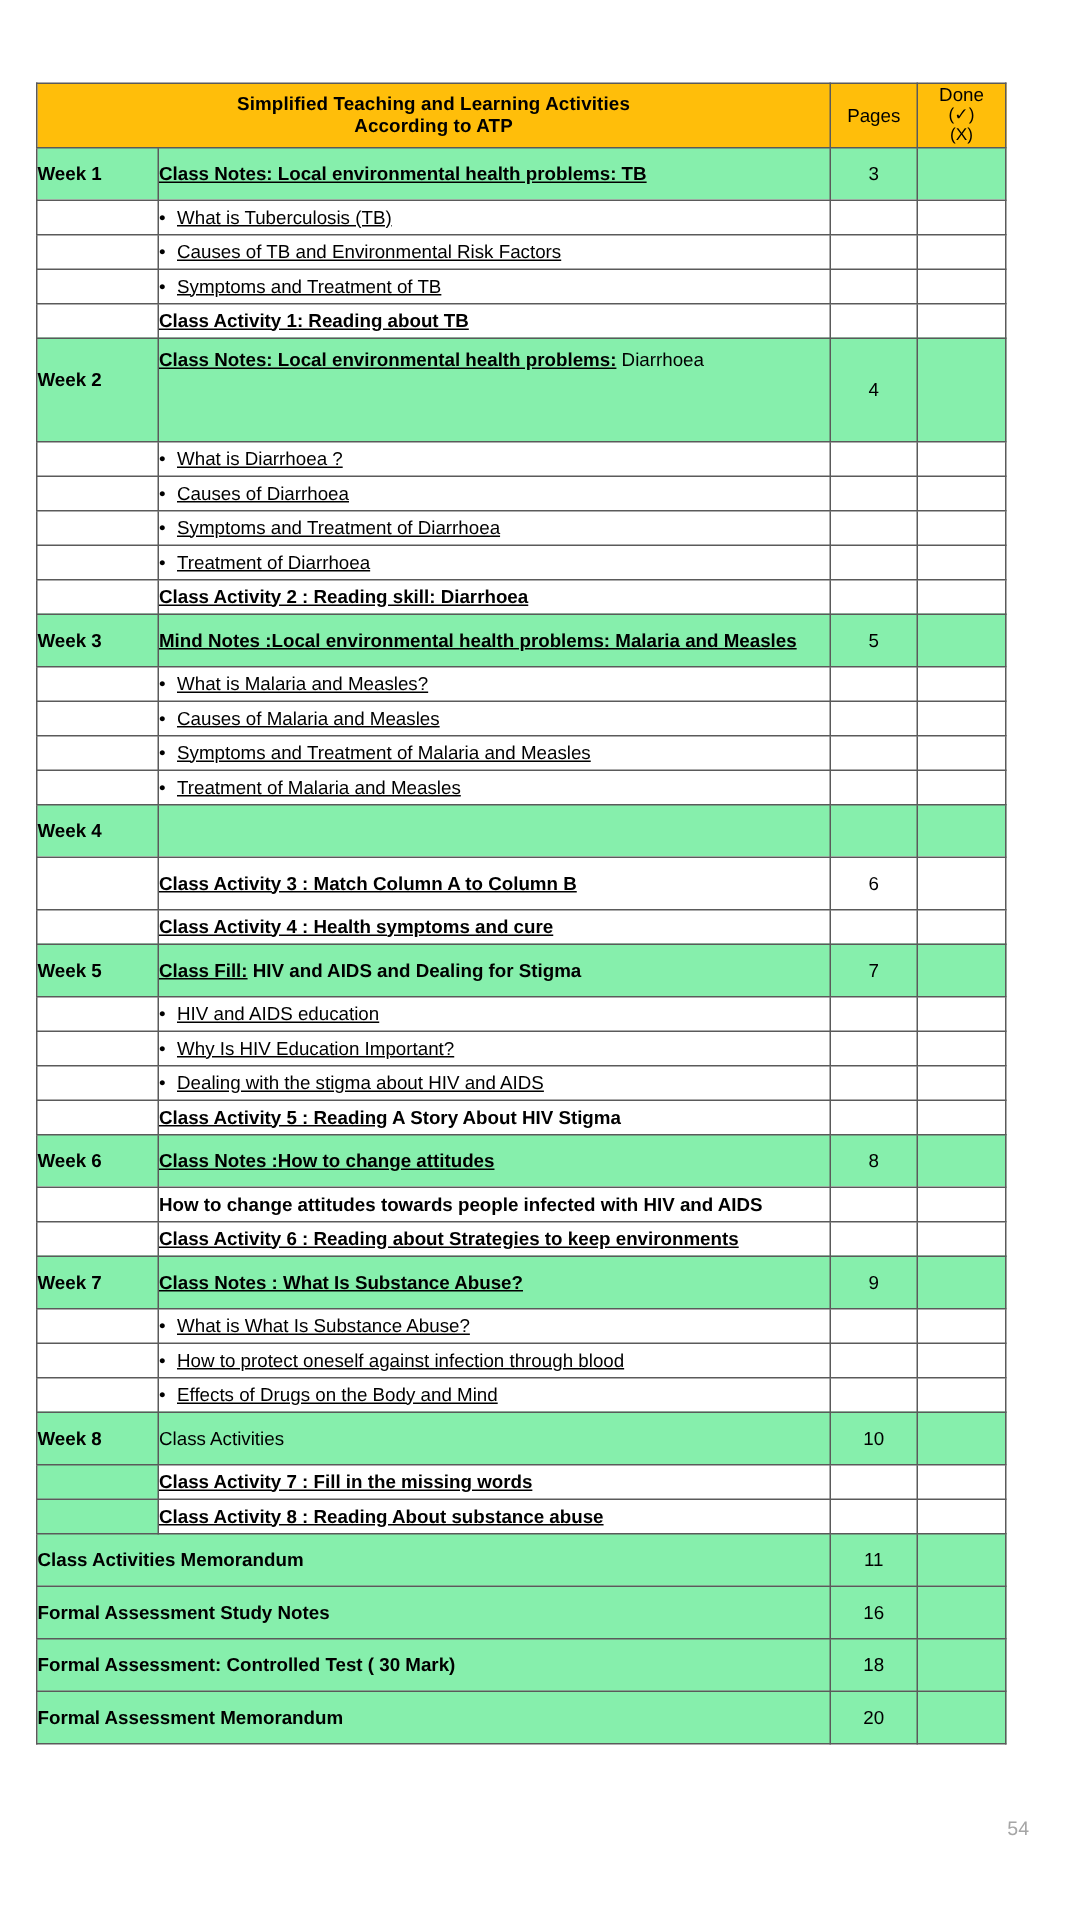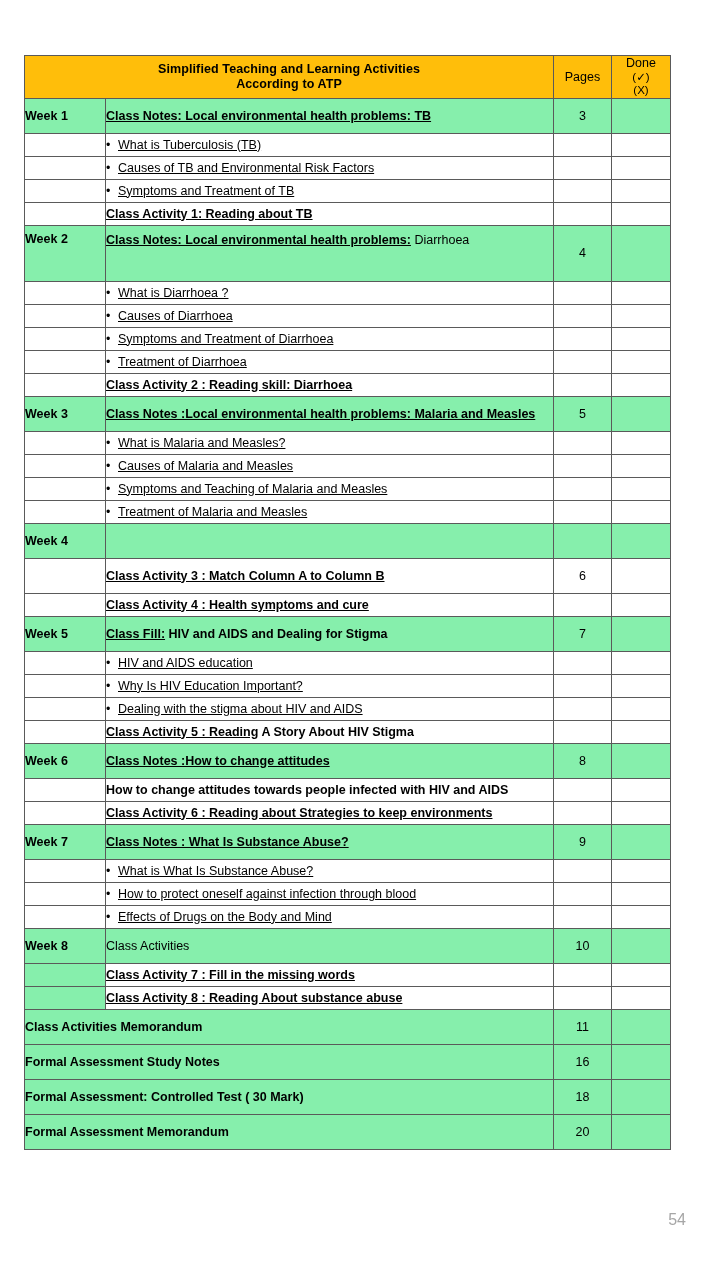--- a/index.html
+++ b/index.html
@@ -111,21 +111,21 @@
   
   .rh-tall td { height: 34px; }
   .rh-xtall td { height: 48px; }
   .rh-norm td { height: 22px; }
 
   
   #page-number {
     position: absolute;
     right: 34px;
     top: 1211px;
-    font-size: 16px;
+    font-size: 13px;
     color: #a6a6a6;
     font-family: "Liberation Sans", sans-serif;
   }
 </style>
 </head>
 <body>
 
 <table id="atp-table">
   <colgroup>
     <col class="c-week">
@@ -187,21 +187,21 @@
   <tr class="rh-norm">
     <td class="week-cell wht"></td>
     <td class="main-cell wht">
       <span class="bu">Class Activity 1: Reading about TB</span><span class="n"></span>
     </td>
     <td class="pages-cell wht"></td>
     <td class="done-cell wht"></td>
   </tr>
 
   <tr class="rh-xtall">
-    <td class="week-cell yel" style="vertical-align:top;padding-top:6px">Week 2</td>
+    <td class="week-cell yel" style="vertical-align:top;padding-top:20px">Week 2</td>
     <td class="main-cell yel" style="vertical-align:top;padding-top:7px">
       <span class="bu">Class Notes: Local environmental health problems:</span><span class="n"> Diarrhoea</span>
     </td>
     <td class="pages-cell yel">4</td>
     <td class="done-cell yel"></td>
   </tr>
 
   <tr class="rh-norm">
     <td class="week-cell wht"></td>
     <td class="main-cell wht">
@@ -243,21 +243,21 @@
     <td class="main-cell wht">
       <span class="bu">Class Activity 2 : Reading skill: Diarrhoea</span><span class="n"></span>
     </td>
     <td class="pages-cell wht"></td>
     <td class="done-cell wht"></td>
   </tr>
 
   <tr class="rh-tall">
     <td class="week-cell yel">Week 3</td>
     <td class="main-cell yel">
-      <span class="bu">Class Notes :Local environmental health problems: Malaria and Measles</span><span class="n"></span>
+      <span class="bu">Mind Notes :Local environmental health problems: Malaria and Measles</span><span class="n"></span>
     </td>
     <td class="pages-cell yel">5</td>
     <td class="done-cell yel"></td>
   </tr>
 
   <tr class="rh-norm">
     <td class="week-cell wht"></td>
     <td class="main-cell wht">
       <span class="bullet-line"><span class="dot">•</span><span class="bullet-text">What is Malaria and Measles?</span></span>
     </td>
@@ -270,21 +270,21 @@
     <td class="main-cell wht">
       <span class="bullet-line"><span class="dot">•</span><span class="bullet-text">Causes of Malaria and Measles</span></span>
     </td>
     <td class="pages-cell wht"></td>
     <td class="done-cell wht"></td>
   </tr>
 
   <tr class="rh-norm">
     <td class="week-cell wht"></td>
     <td class="main-cell wht">
-      <span class="bullet-line"><span class="dot">•</span><span class="bullet-text">Symptoms  and Teaching of Malaria and Measles</span></span>
+      <span class="bullet-line"><span class="dot">•</span><span class="bullet-text">Symptoms  and Treatment of Malaria and Measles</span></span>
     </td>
     <td class="pages-cell wht"></td>
     <td class="done-cell wht"></td>
   </tr>
 
   <tr class="rh-norm">
     <td class="week-cell wht"></td>
     <td class="main-cell wht">
       <span class="bullet-line"><span class="dot">•</span><span class="bullet-text">Treatment of Malaria and Measles</span></span>
     </td>

